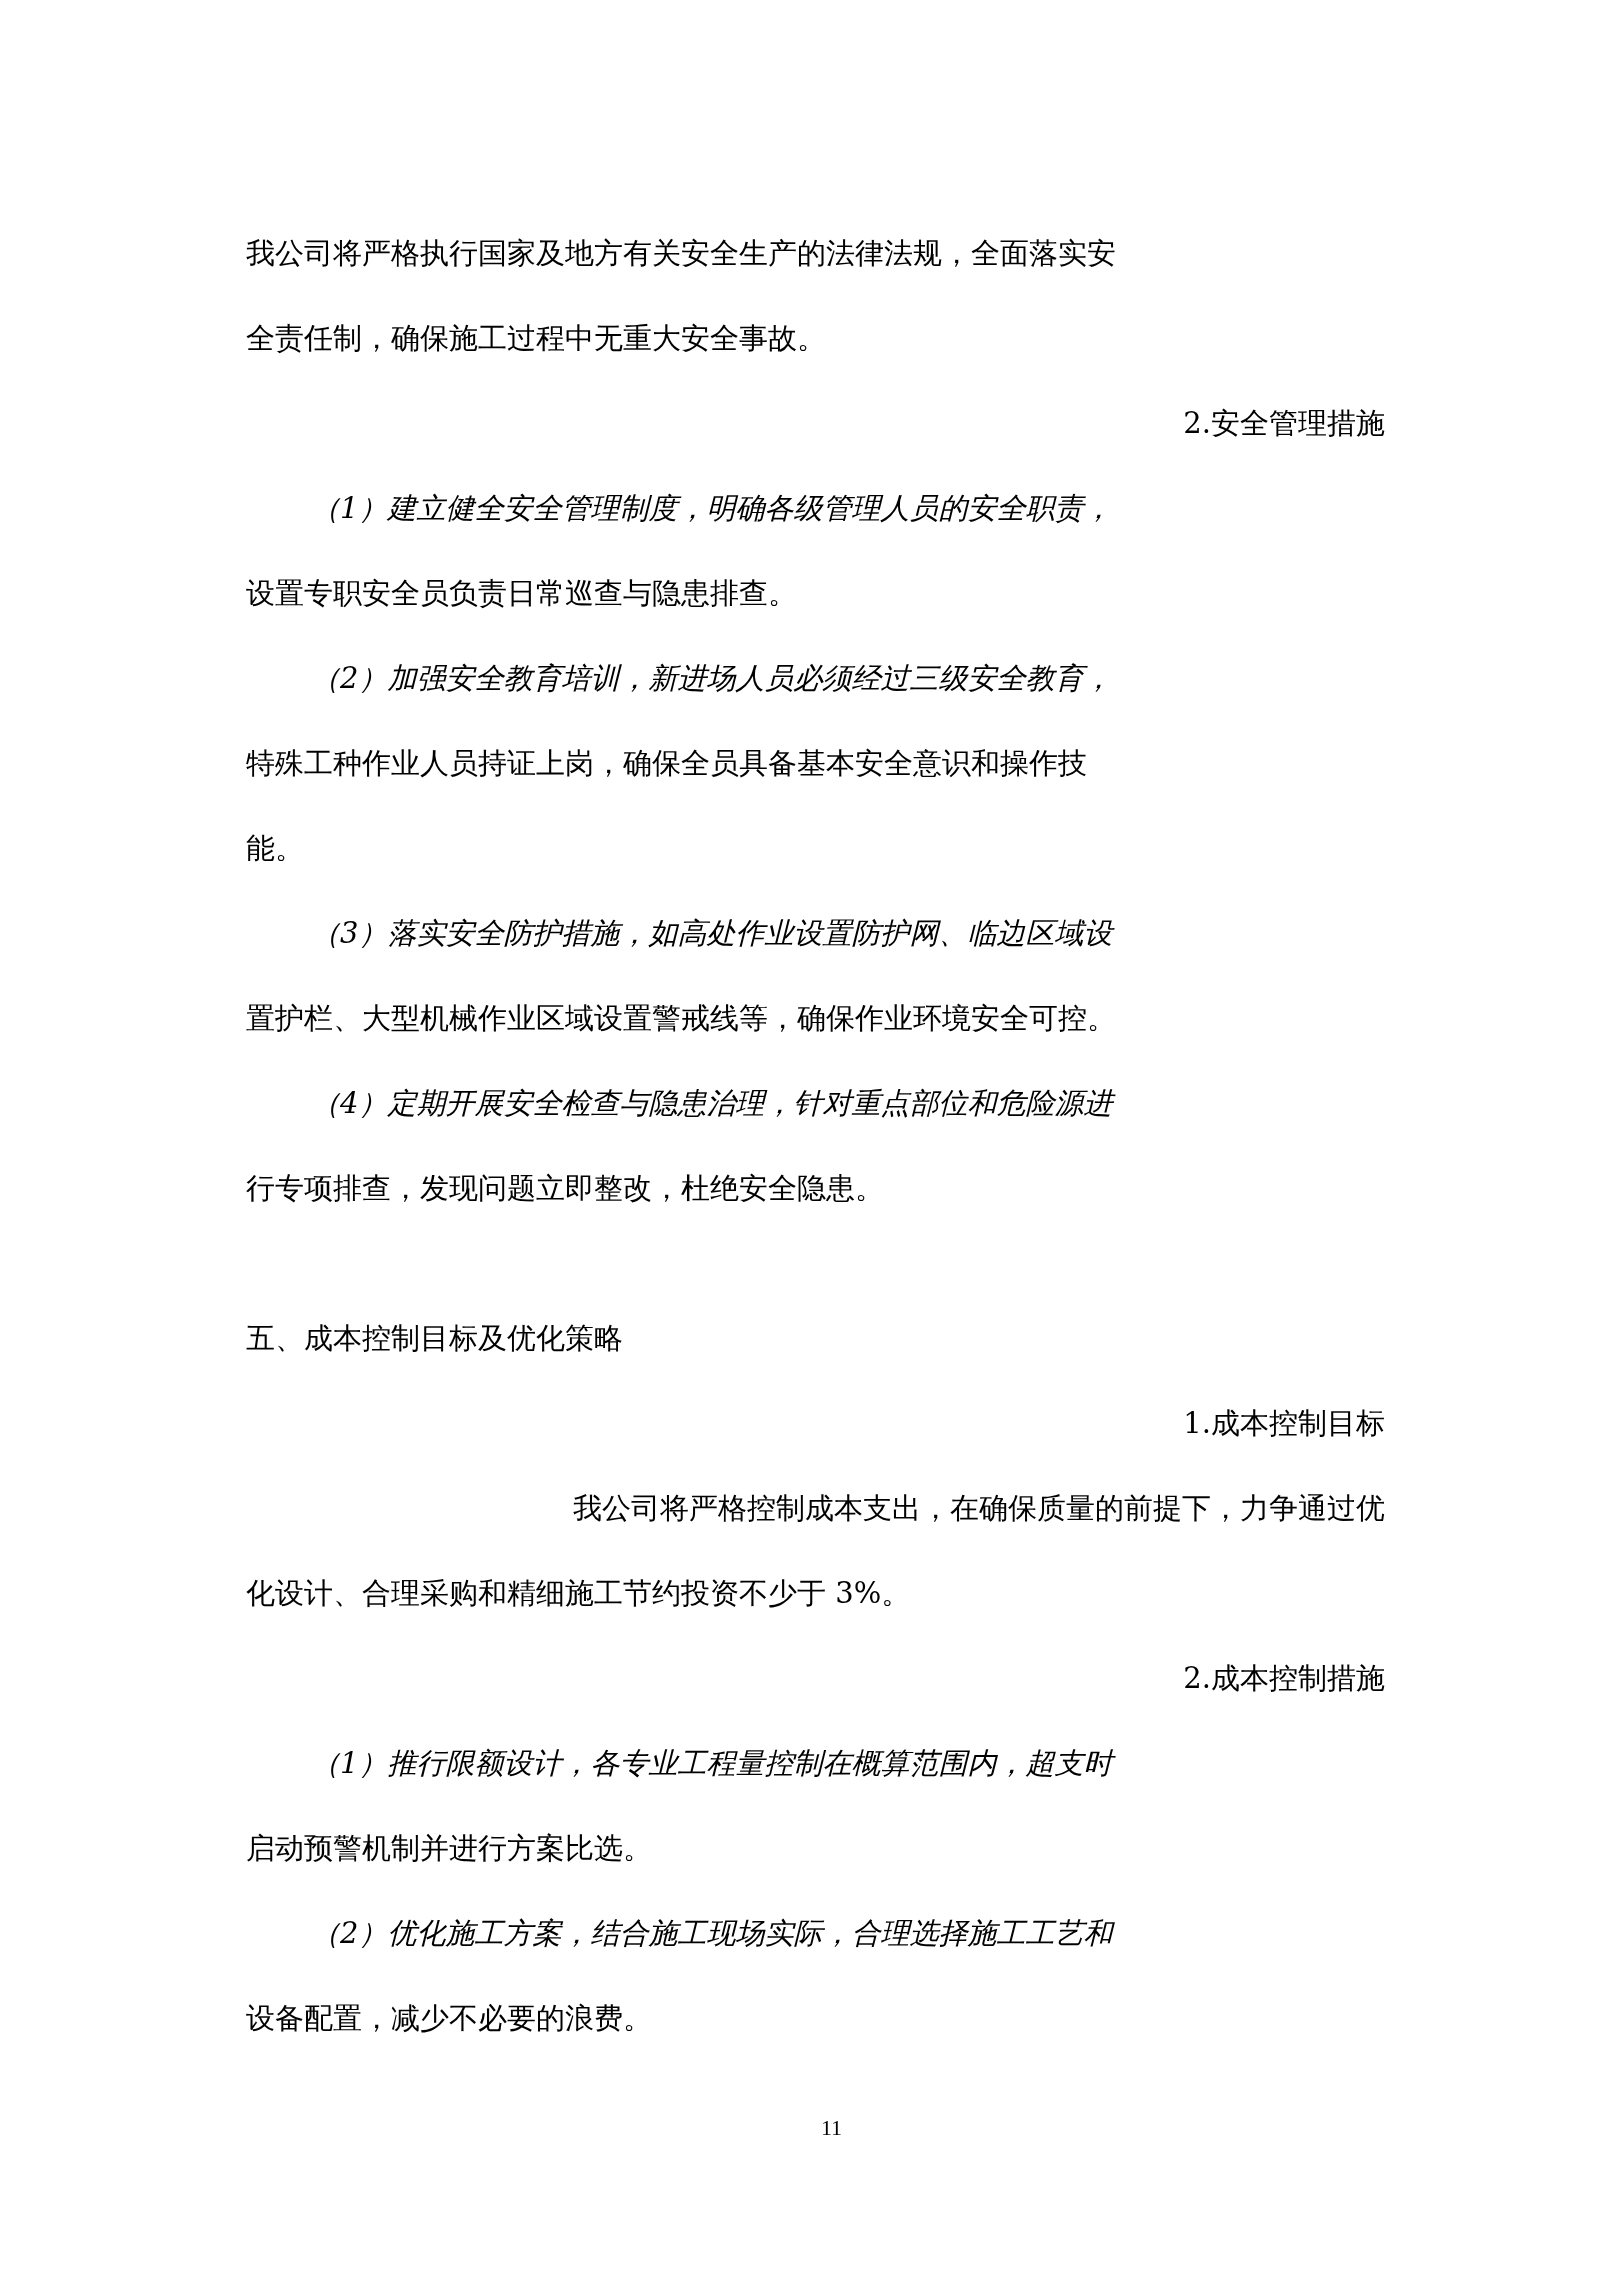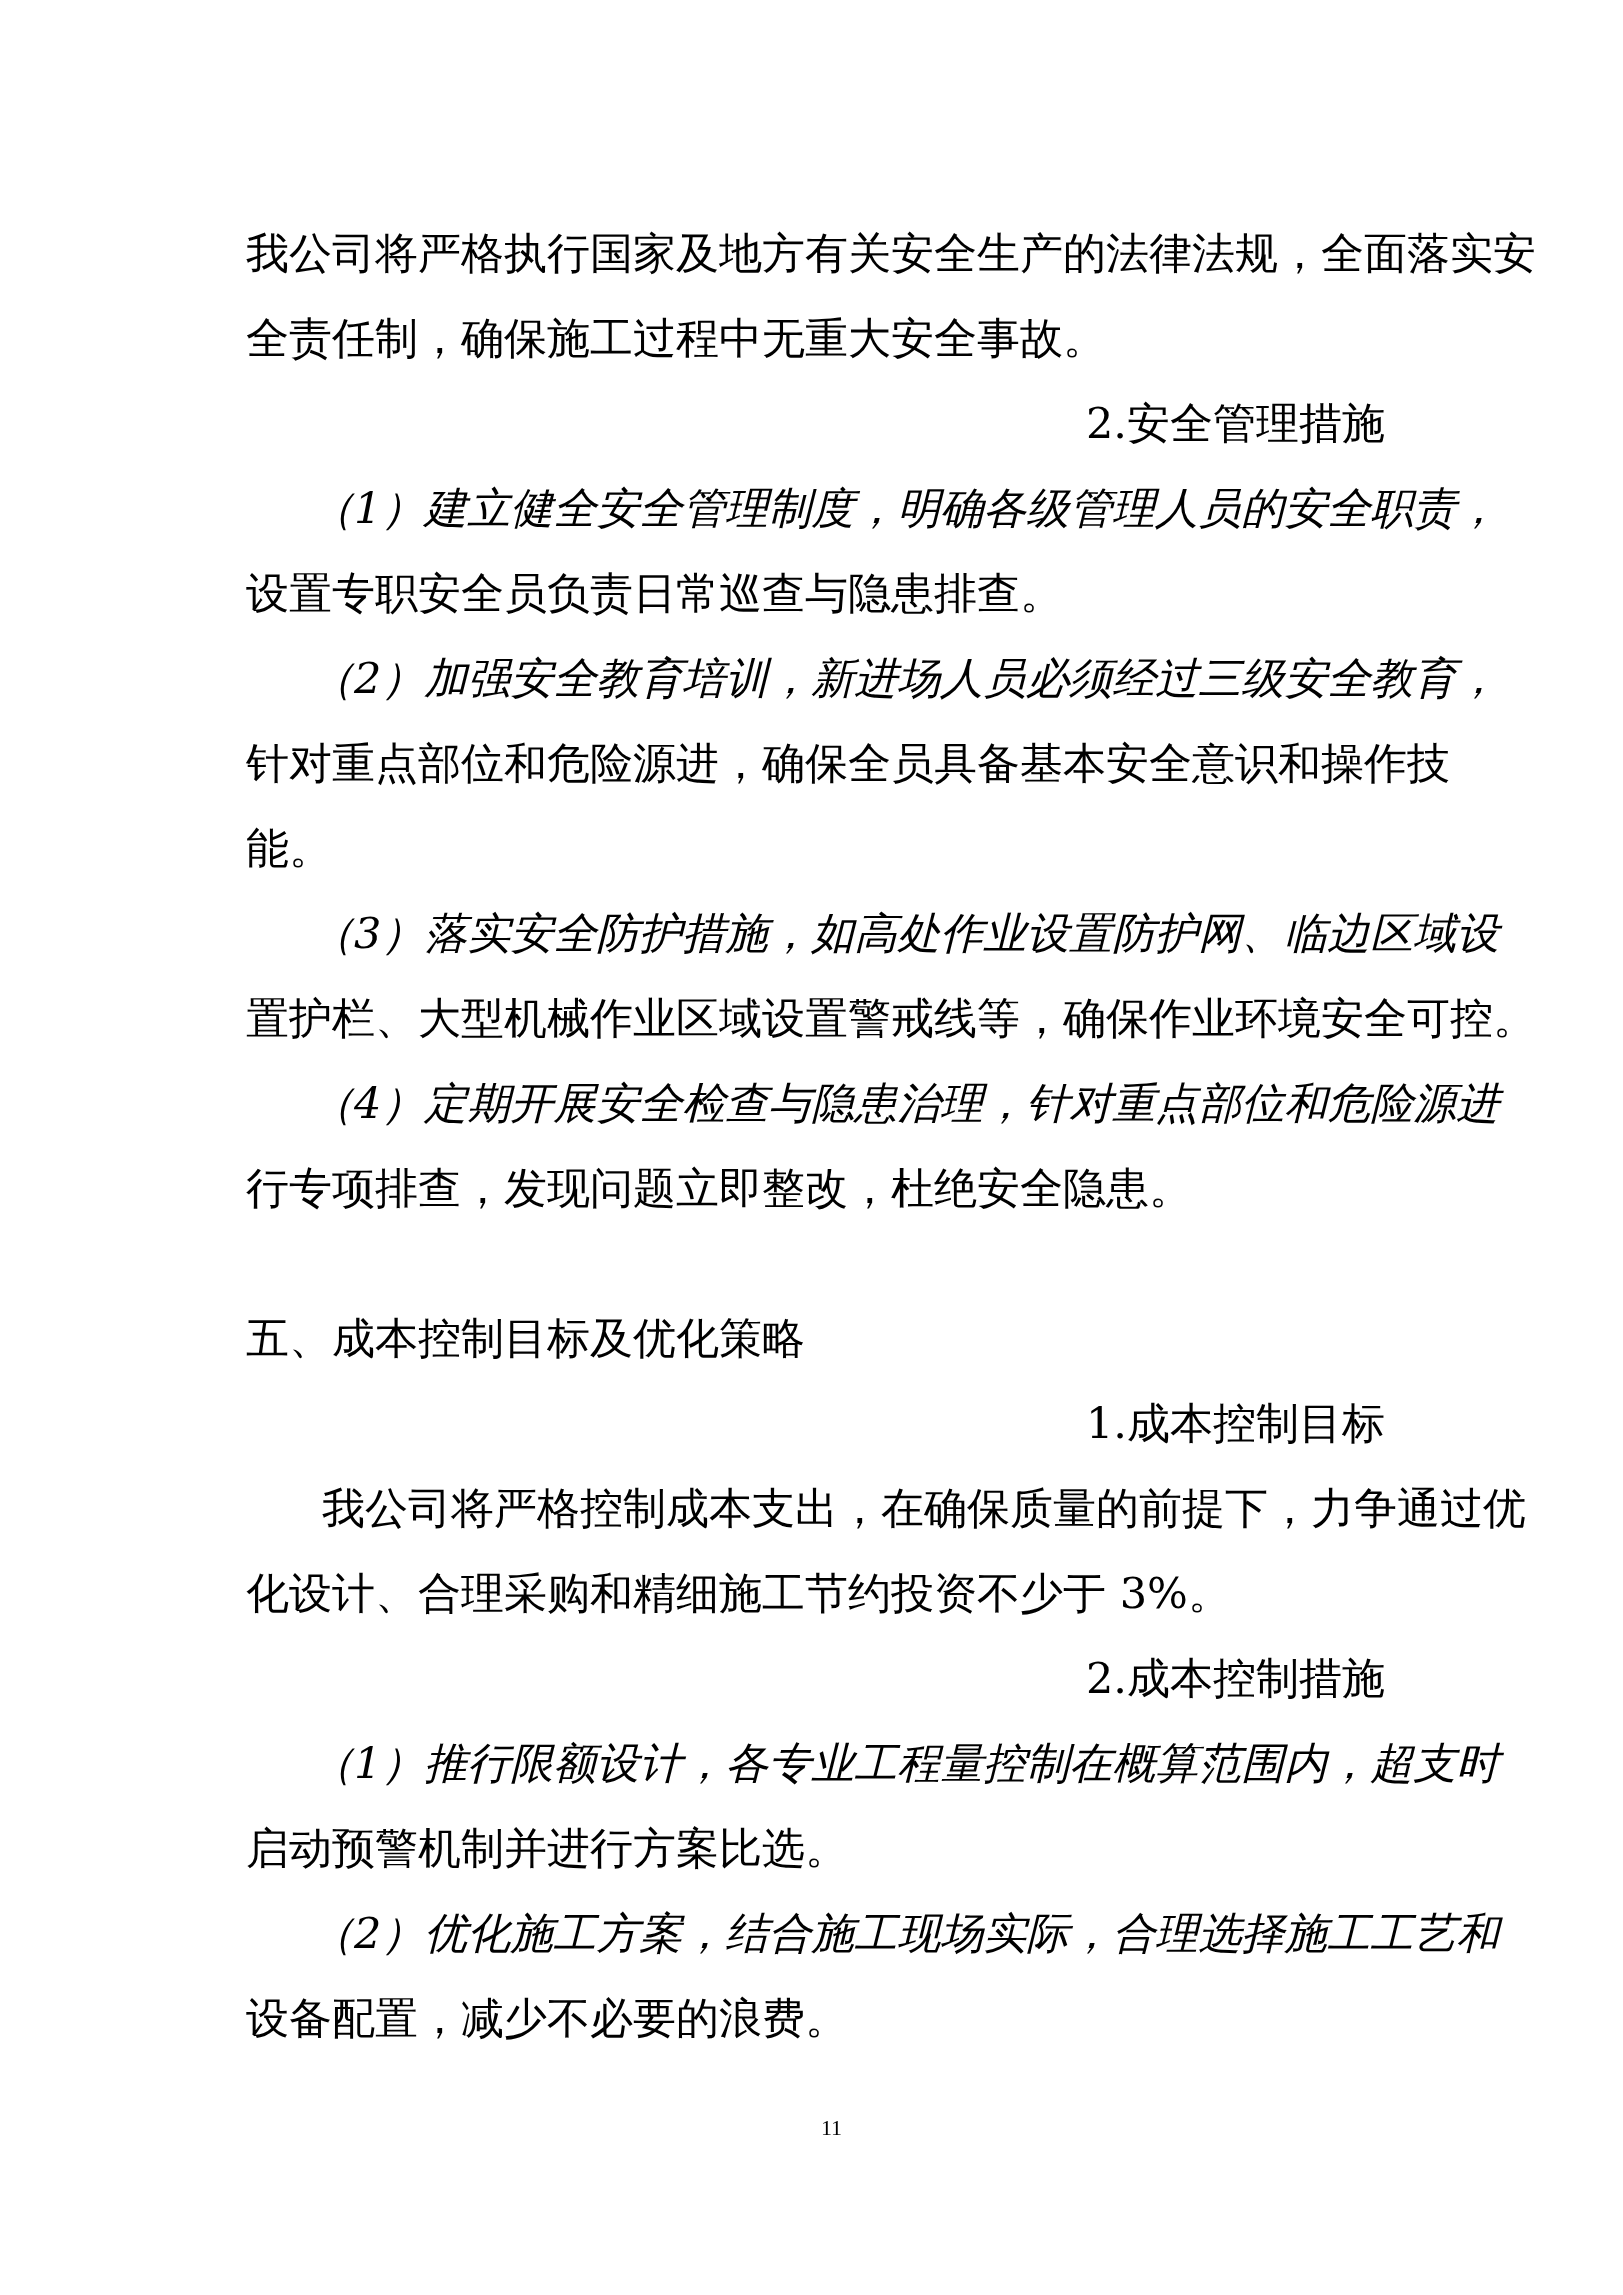--- a/index.html
+++ b/index.html
@@ -4,21 +4,21 @@
   <style>
     html, body { margin: 0; padding: 0; background: #ffffff; }
     body { width: 1623px; height: 2295px; position: relative; overflow: hidden; }
     .page {
       position: absolute; left: 0; top: 0; width: 1623px; height: 2295px;
       background: #ffffff; color: #000000;
       font-family: "DejaVu Serif", "Liberation Serif", serif;
     }
     .content { position: absolute; left: 246px; top: 211px; width: 1139px; }
     .line {
-      font-size: 43px; line-height: 85px; height: 85px;
+      font-size: 29px; line-height: 85px; height: 85px;
       white-space: nowrap; letter-spacing: 0px;
     }
     .indent { padding-left: 76px; text-align: right; }
     .indent-paren { padding-left: 65px; font-style: italic; }
     .gap { height: 65px; }
     .page-number {
       position: absolute; top: 2115px; left: 0; width: 1623px; text-align: center;
       font-family: "Liberation Serif", "DejaVu Serif", serif; font-size: 22px; color: #000; padding-left: 20px;
     }
   </style>
@@ -35,21 +35,21 @@
 
     <div class="line indent">2.安全管理措施</div>
 
     <div>
       <div class="line indent-paren">（1）建立健全安全管理制度，明确各级管理人员的安全职责，</div>
       <div class="line">设置专职安全员负责日常巡查与隐患排查。</div>
     </div>
 
     <div>
       <div class="line indent-paren">（2）加强安全教育培训，新进场人员必须经过三级安全教育，</div>
-      <div class="line">针对重点部位和危险源进，确保全员具备基本安全意识和操作技</div>
+      <div class="line">特殊工种作业人员持证上岗，确保全员具备基本安全意识和操作技</div>
       <div class="line">能。</div>
     </div>
 
     <div>
       <div class="line indent-paren">（3）落实安全防护措施，如高处作业设置防护网、临边区域设</div>
       <div class="line">置护栏、大型机械作业区域设置警戒线等，确保作业环境安全可控。</div>
     </div>
 
     <div>
       <div class="line indent-paren">（4）定期开展安全检查与隐患治理，针对重点部位和危险源进</div>

